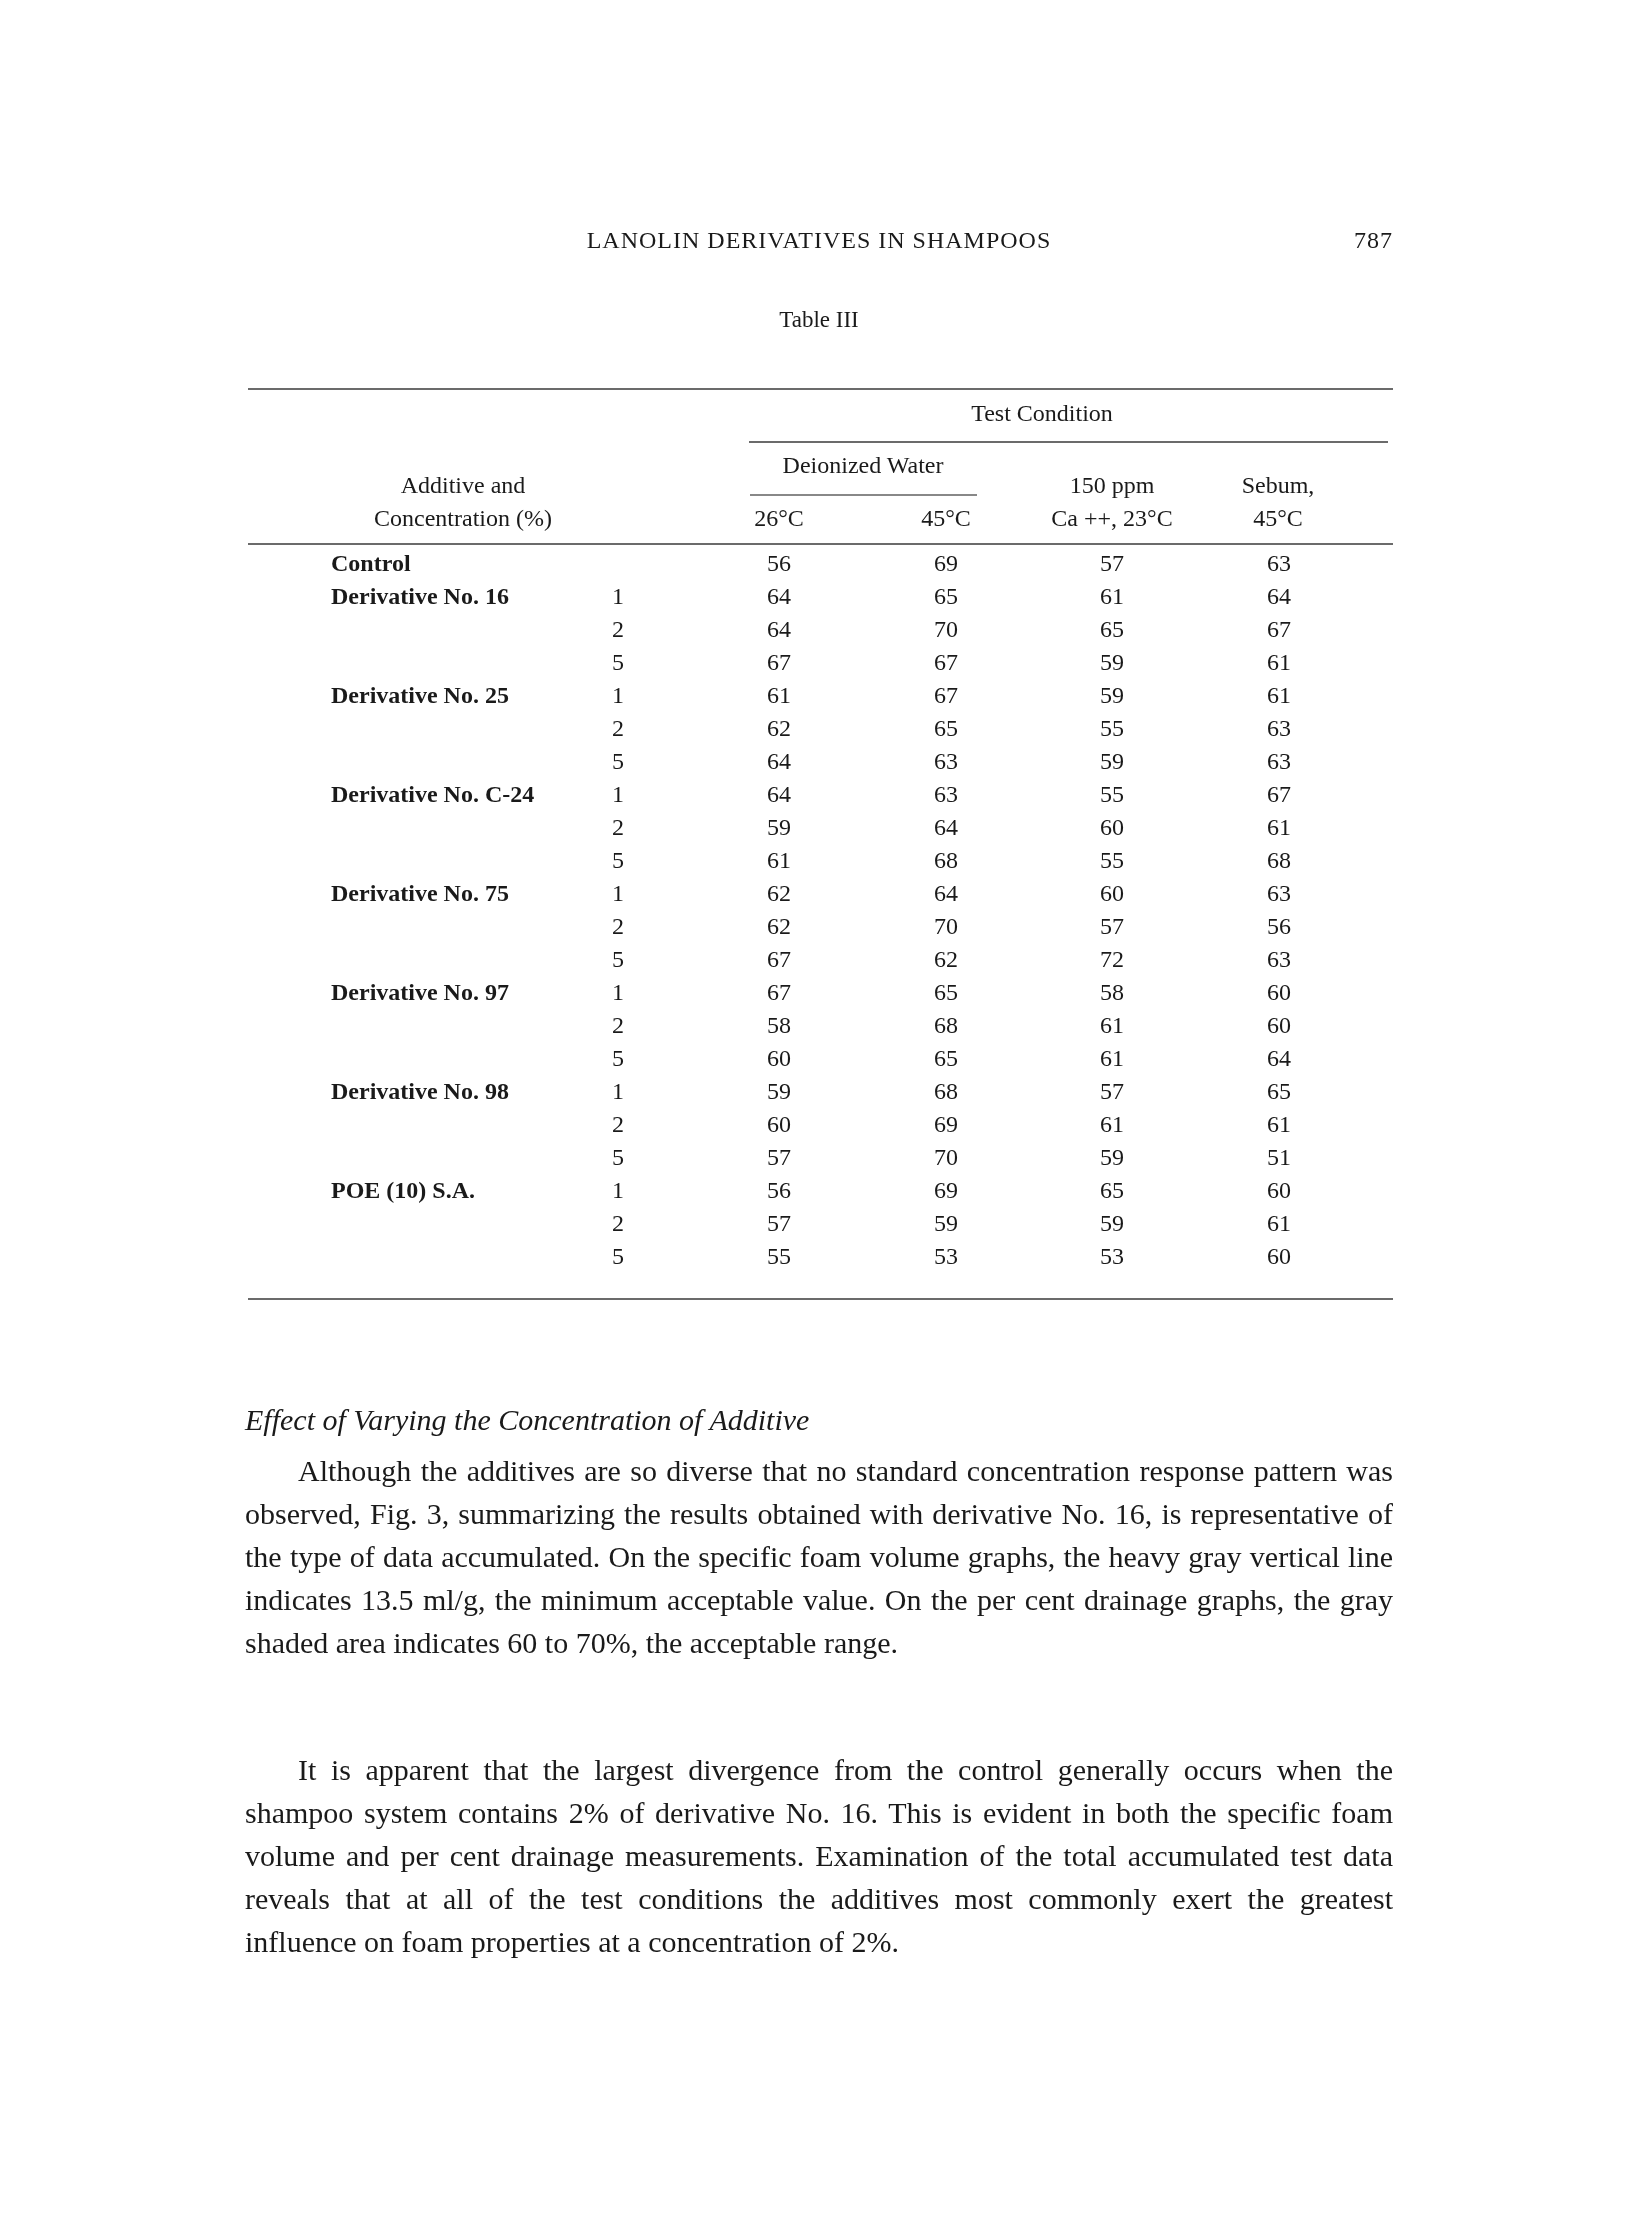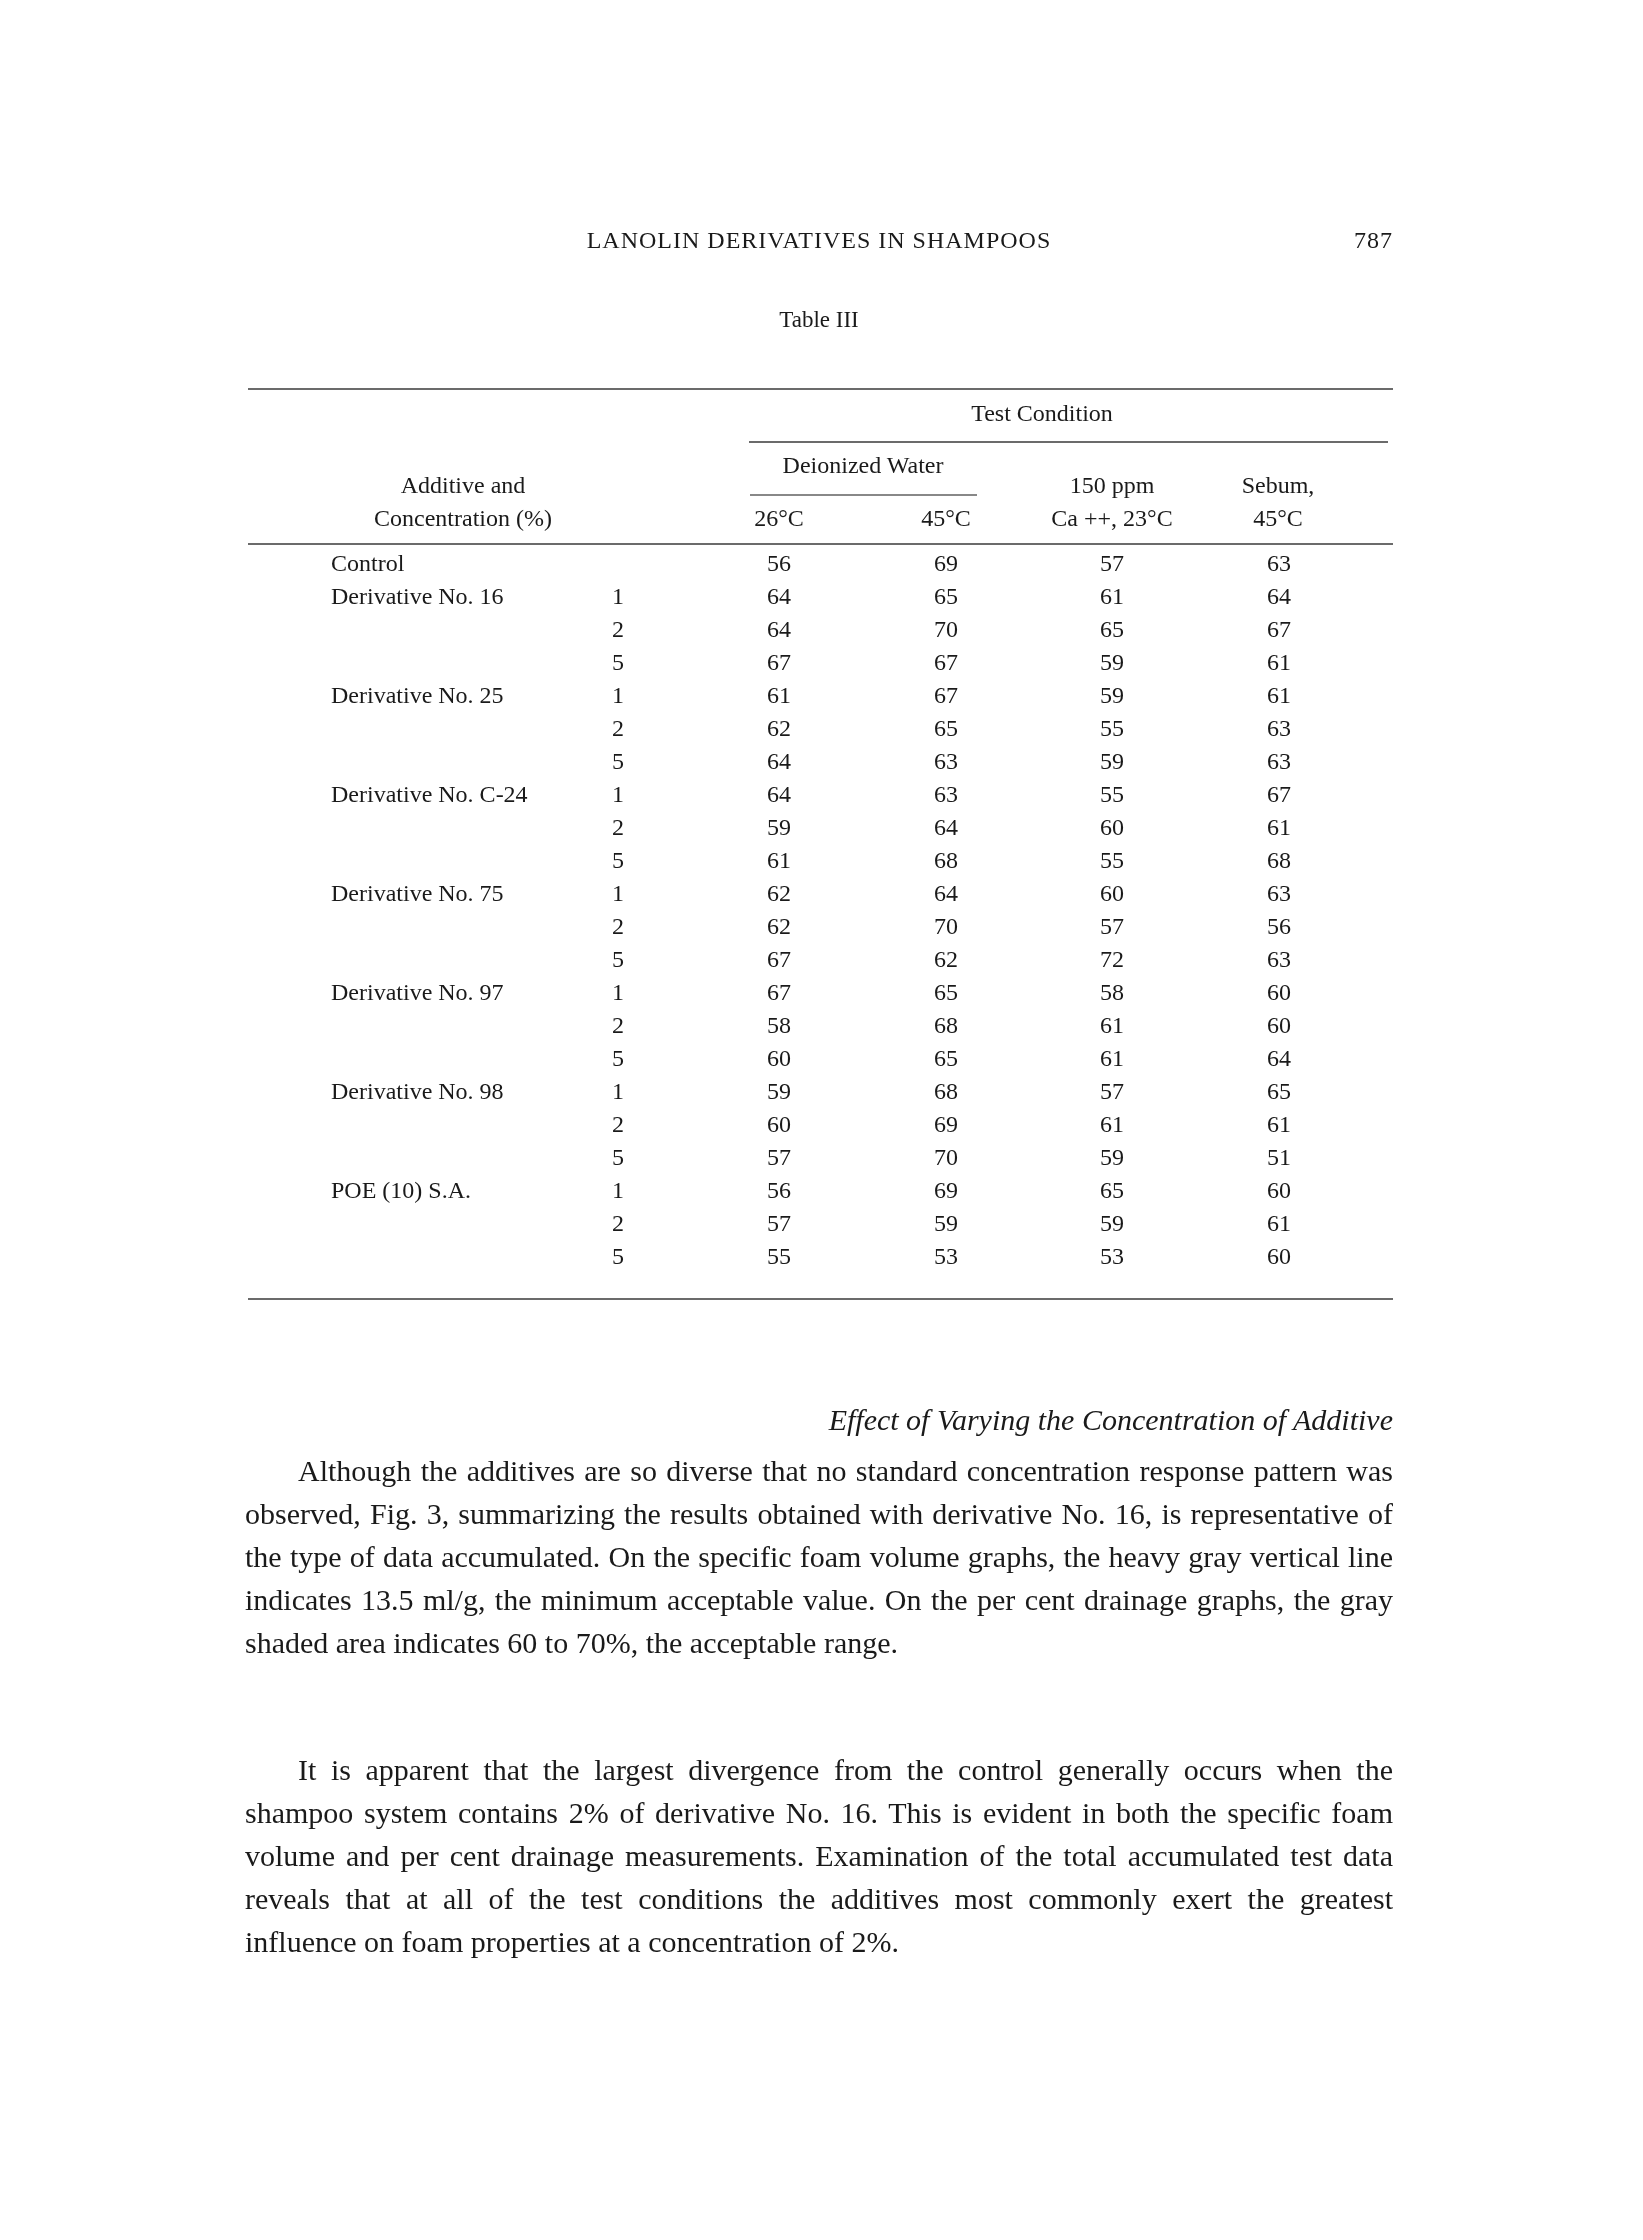--- a/index.html
+++ b/index.html
@@ -15,29 +15,29 @@
   .table-caption { position: absolute; top: 342px; left: 245px; width: 1148px; text-align: center; font-size: 24px; }
 
   .rule { position: absolute; height: 1.9px; background: #6b6b6b; }
 
   .hdr { position: absolute; font-size: 24px; white-space: nowrap; }
   .hdr.center { transform: translateX(-50%); text-align: center; }
 
   .rows { position: absolute; top: 550px; left: 245px; width: 1148px; }
   .row { position: relative; height: 33px; font-size: 24px; }
   .row span { position: absolute; top: 0; white-space: nowrap; }
-  .c-add { left: 86px; }
+  .c-add { left: 86px; font-weight: bold; }
   .c-conc { left: 367px; }
   .c-v { transform: translateX(-50%); }
   .c-v1 { left: 534px; }
   .c-v2 { left: 701px; }
   .c-v3 { left: 867px; }
   .c-v4 { left: 1034px; }
 
-  .section-title { position: absolute; top: 1403px; left: 245px; width: 1148px; text-align: right; font-style: italic; font-size: 30px; }
+  .section-title { position: absolute; top: 1403px; left: 245px; width: 1148px; text-align: left; font-style: italic; font-size: 30px; }
   .body-text { position: absolute; left: 245px; width: 1148px; font-size: 30px; line-height: 43px; text-align: justify; }
   .body-text p { margin: 0; text-indent: 53px; }
   .p1 { top: 1449px; }
   .p2 { top: 1748px; }
 </style>
 </head>
 <body>
 
 <div class="page">
 

